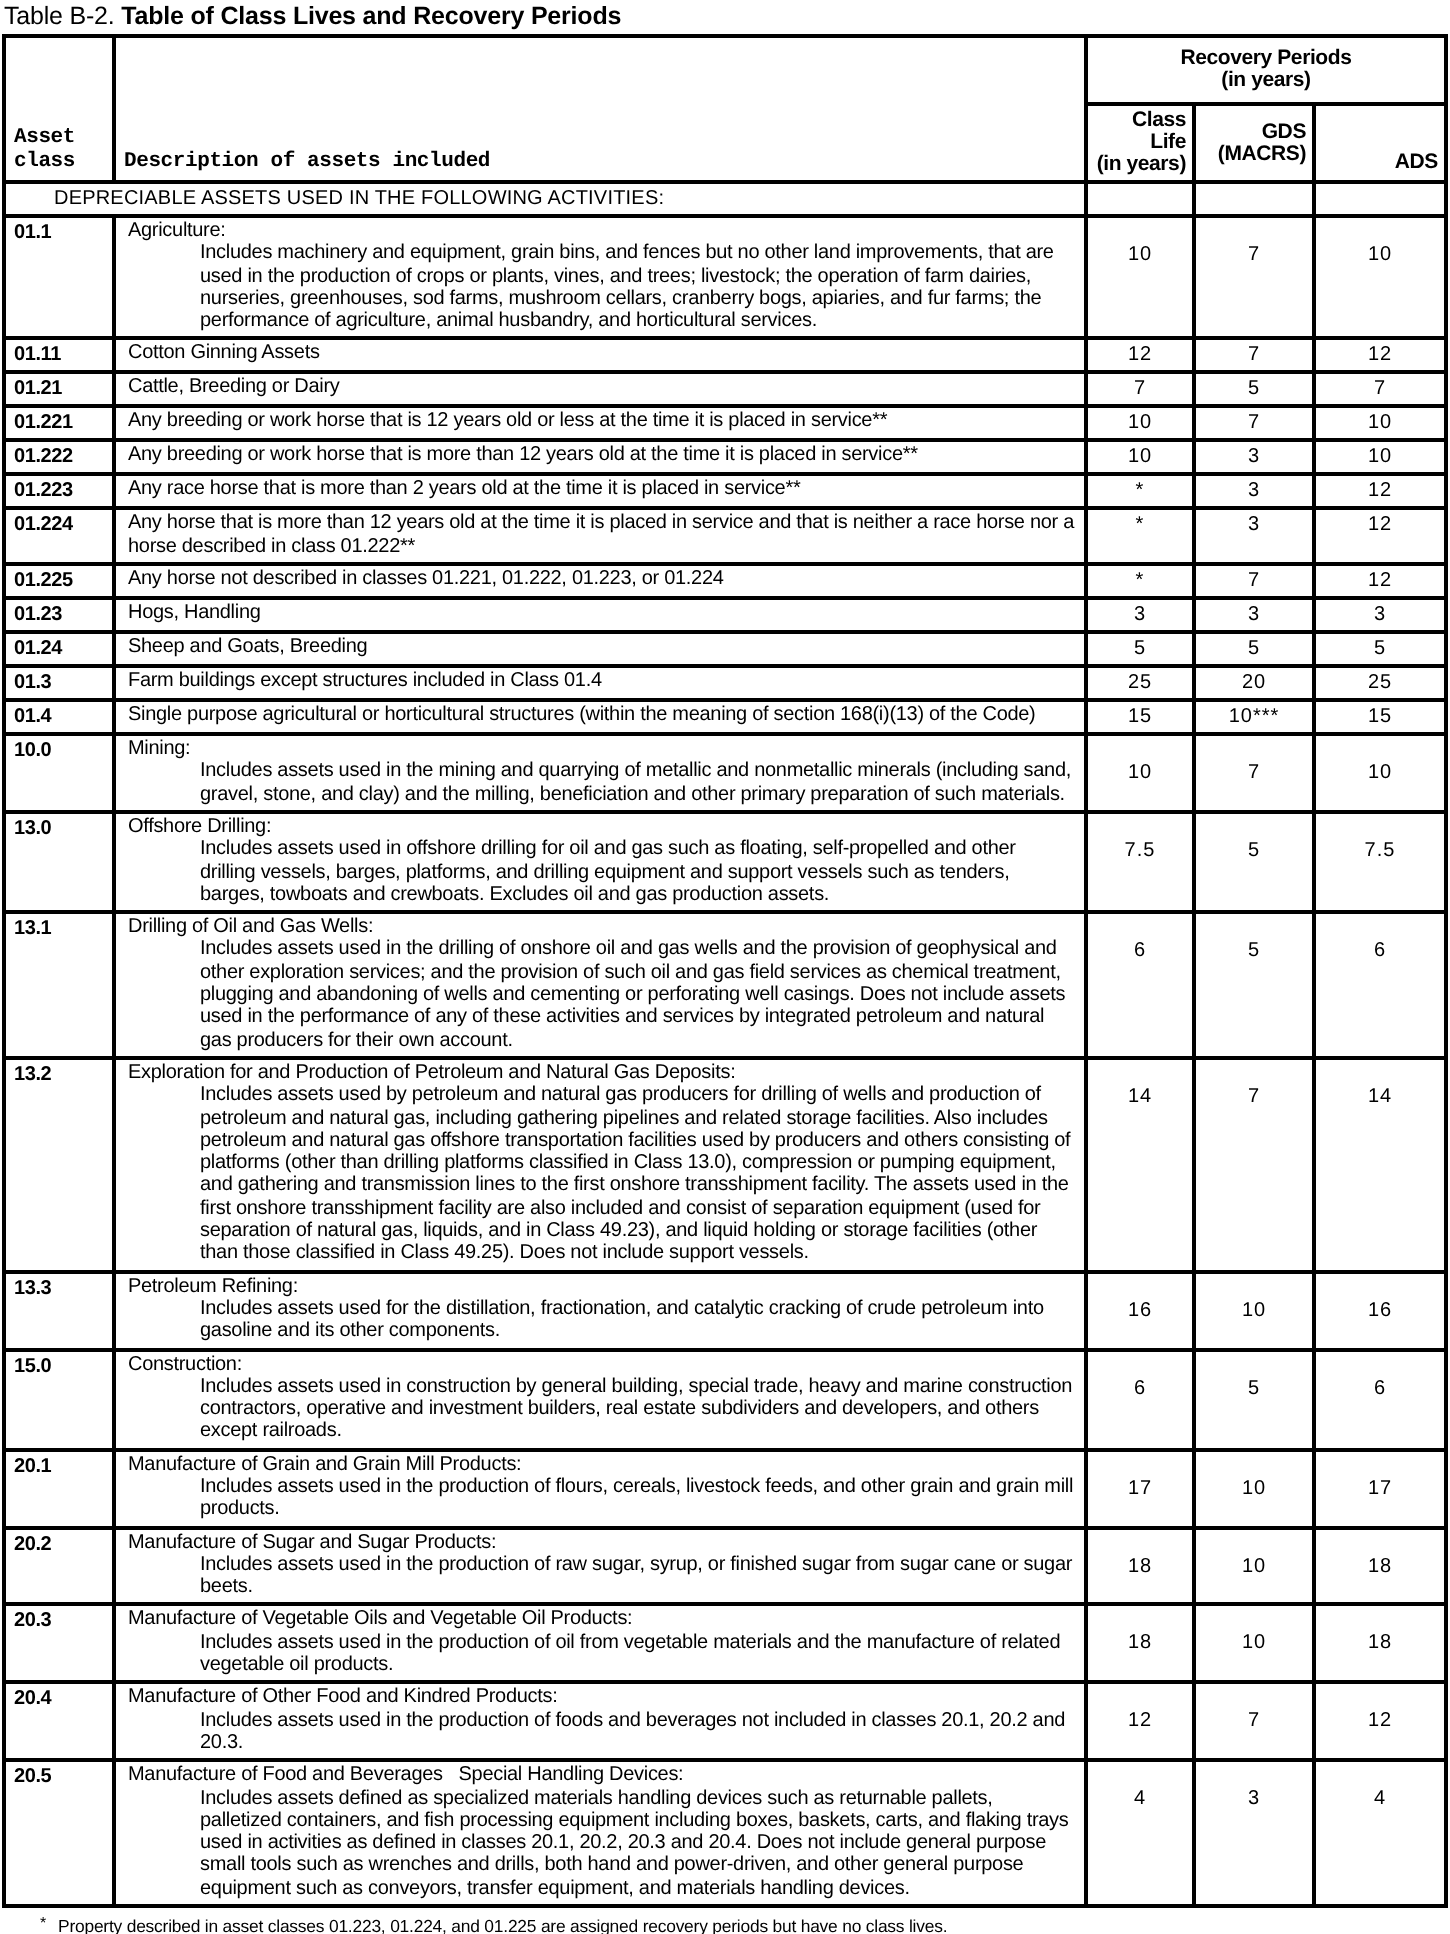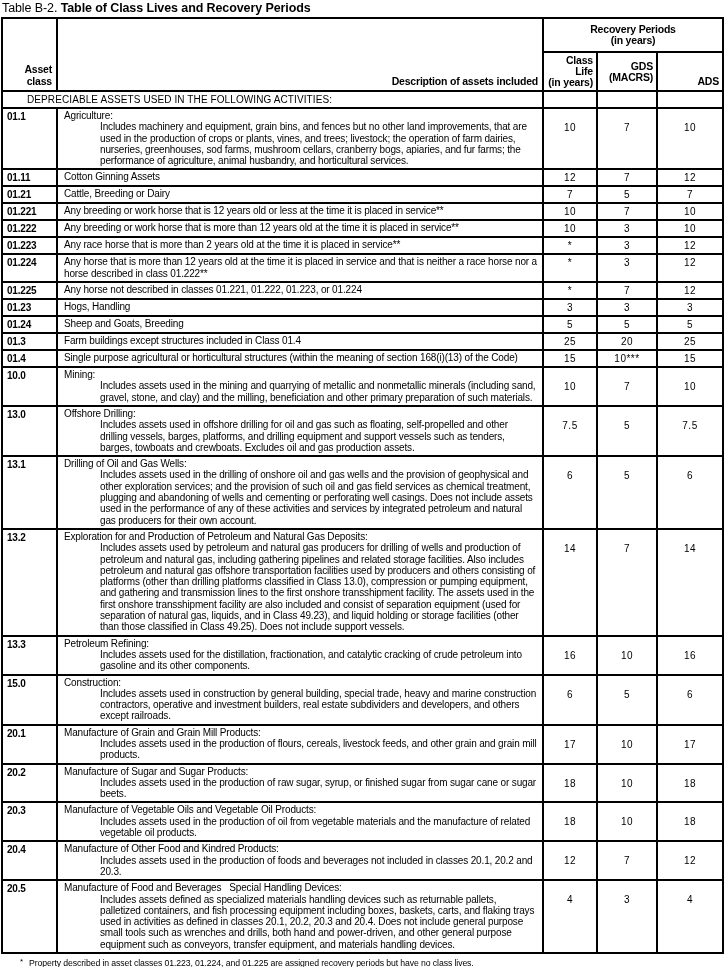--- a/index.html
+++ b/index.html
@@ -2,21 +2,21 @@
 <html><head>
 <meta charset="utf-8">
 <style>
   html,body{margin:0;padding:0;background:#fff;}
   body{width:725px;height:967px;font-family:"Liberation Sans",sans-serif;color:#000;overflow:hidden;}
   .doc-title{padding:1px 0 2px 2px;font-size:12.5px;letter-spacing:-0.1px;white-space:pre;}
   .doc-title .bold{font-weight:bold;}
   table.main{border-collapse:collapse;table-layout:fixed;width:723px;margin-left:1px;}
   table.main th, table.main td{border:2px solid #000;overflow:hidden;}
   thead th{font-size:10.5px;letter-spacing:-0.2px;padding:2px 3px;}
-  th.hdr-left{vertical-align:bottom;text-align:right;padding:2px 4px 3px 4px;}
+  th.hdr-left{vertical-align:bottom;text-align:left;padding:2px 4px 3px 4px;font-family:Liberation Mono, monospace;}
   th.rp{text-align:center;vertical-align:middle;height:28px;line-height:11px;margin-top:31px;}
   th.sub{text-align:right;vertical-align:middle;height:30px;line-height:11px;}
   th.sub.ads-cell{vertical-align:bottom;padding-bottom:3px;}
   tr.section-row td{font-size:10px;height:13px;}
   tr.section-row td.lbl{padding:1px 3px 1px 24px;letter-spacing:0.1px;}
   td.ac{font-weight:bold;font-size:10px;vertical-align:top;padding:2px 2px 2px 4px;letter-spacing:-0.2px;}
   td.desc{font-size:10px;line-height:11.3px;letter-spacing:-0.15px;vertical-align:top;padding:1px 4px 2px 6px;}
   td.desc .t{font-weight:normal;white-space:pre-wrap;}
   td.desc .t.reg{font-weight:normal;}
   td.desc .b{font-weight:normal;margin-left:36px;}

